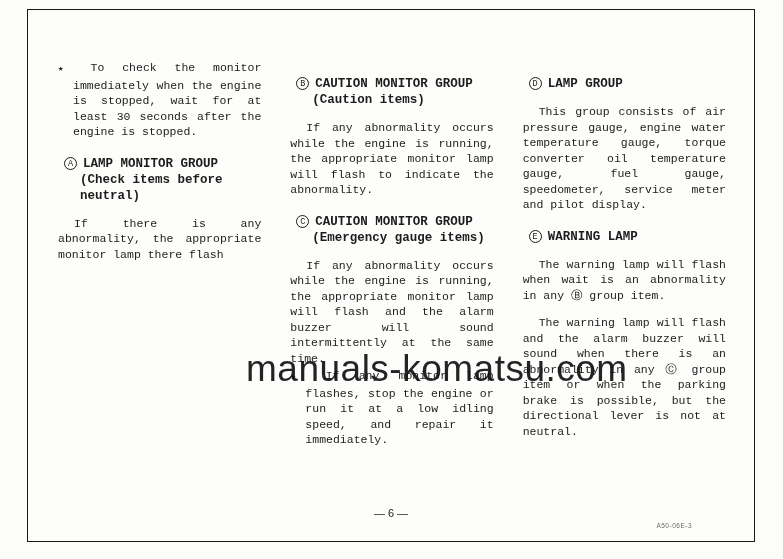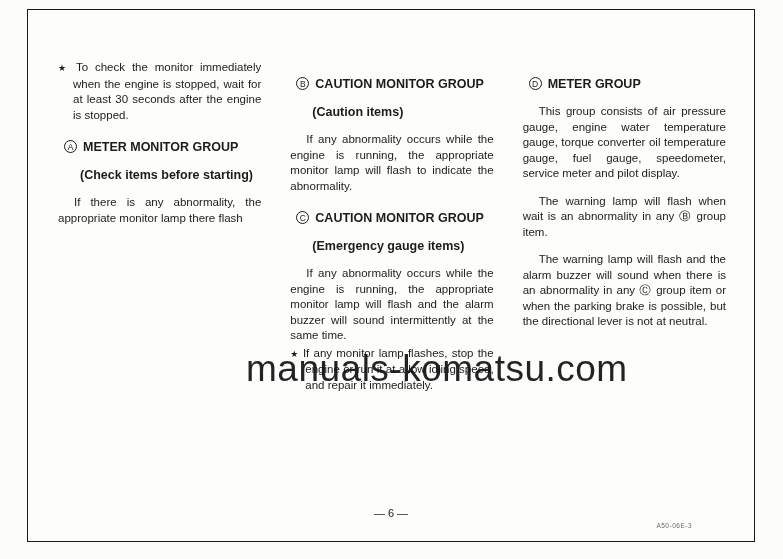--- a/index.html
+++ b/index.html
@@ -36,20 +36,21 @@
     border-radius: 50%;
   }
   .columns {
     position: absolute;
     top: 50px;
     left: 30px;
     right: 28px;
     bottom: 36px;
     display: flex;
     gap: 29px;
+    font-family: Liberation Mono, monospace;
   }
   .col {
     flex: 1 1 0;
     min-width: 0;
     font-size: 11.5px;
     line-height: 15.5px;
     text-align: justify;
   }
   .para {
     margin: 12px 0 2px 0;
@@ -86,21 +87,20 @@
     font-weight: normal;
     line-height: 13px;
     text-align: center;
     text-indent: 0;
     margin-right: 6px;
     vertical-align: 1px;
     box-sizing: border-box;
   }
   .heading-sub {
     padding-left: 22px;
-    margin-top: 12px;
   }
   .watermark {
     position: absolute;
     left: 246px;
     top: 348px;
     font-size: 37px;
     font-weight: normal;
     letter-spacing: 0.5px;
     color: rgba(18, 18, 18, 0.93);
     z-index: 6;
@@ -130,43 +130,46 @@
 <div class="doc-header">INSTRUMENTS AND CONTROLS</div>
 
 <div class="scan-dot" style="left:320px; top:14px; width:3px; height:2px;"></div>
 <div class="scan-dot" style="left:317px; top:42px; width:3px; height:2px;"></div>
 
 <div class="page-frame">
   <div class="columns" id="columns">
       <div class="col">
         <p class="star-para"><span class="star">★ </span>To check the monitor immediately when the engine is stopped, wait for at least 30 seconds after the engine is stopped.</p>
         <div class="heading">
-          <div class="heading-row"><span class="circle-letter">A</span><span>METER MONITOR GROUP</span></div>
-          <div class="heading-sub">(Check items before starting)</div>
+          <div class="heading-row"><span class="circle-letter">A</span><span>LAMP MONITOR GROUP</span></div>
+          <div class="heading-sub">(Check items before neutral)</div>
         </div>
         <p class="para">If there is any abnormality, the appropriate monitor lamp there flash</p>
       </div>
       <div class="col">
         <div class="heading">
           <div class="heading-row"><span class="circle-letter">B</span><span>CAUTION MONITOR GROUP</span></div>
           <div class="heading-sub">(Caution items)</div>
         </div>
         <p class="para">If any abnormality occurs while the engine is running, the appropriate monitor lamp will flash to indicate the abnormality.</p>
         <div class="heading">
           <div class="heading-row"><span class="circle-letter">C</span><span>CAUTION MONITOR GROUP</span></div>
           <div class="heading-sub">(Emergency gauge items)</div>
         </div>
         <p class="para">If any abnormality occurs while the engine is running, the appropriate monitor lamp will flash and the alarm buzzer will sound intermittently at the same time.</p>
         <p class="star-para"><span class="star">★ </span>If any monitor lamp flashes, stop the engine or run it at a low idling speed, and repair it immediately.</p>
       </div>
       <div class="col">
         <div class="heading">
-          <div class="heading-row"><span class="circle-letter">D</span><span>METER GROUP</span></div>
+          <div class="heading-row"><span class="circle-letter">D</span><span>LAMP GROUP</span></div>
         </div>
         <p class="para">This group consists of air pressure gauge, engine water temperature gauge, torque converter oil temperature gauge, fuel gauge, speedometer, service meter and pilot display.</p>
+        <div class="heading">
+          <div class="heading-row"><span class="circle-letter">E</span><span>WARNING LAMP</span></div>
+        </div>
         <p class="para">The warning lamp will flash when wait is an abnormality in any Ⓑ group item.</p>
         <p class="para">The warning lamp will flash and the alarm buzzer will sound when there is an abnormality in any Ⓒ group item or when the parking brake is possible, but the directional lever is not at neutral.</p>
       </div>
     </div>
 
   <div class="page-number">— 6 —</div>
   <div class="doc-code">A50-06E-3</div>
 </div>
 
 <div class="watermark">manuals-komatsu.com</div>

